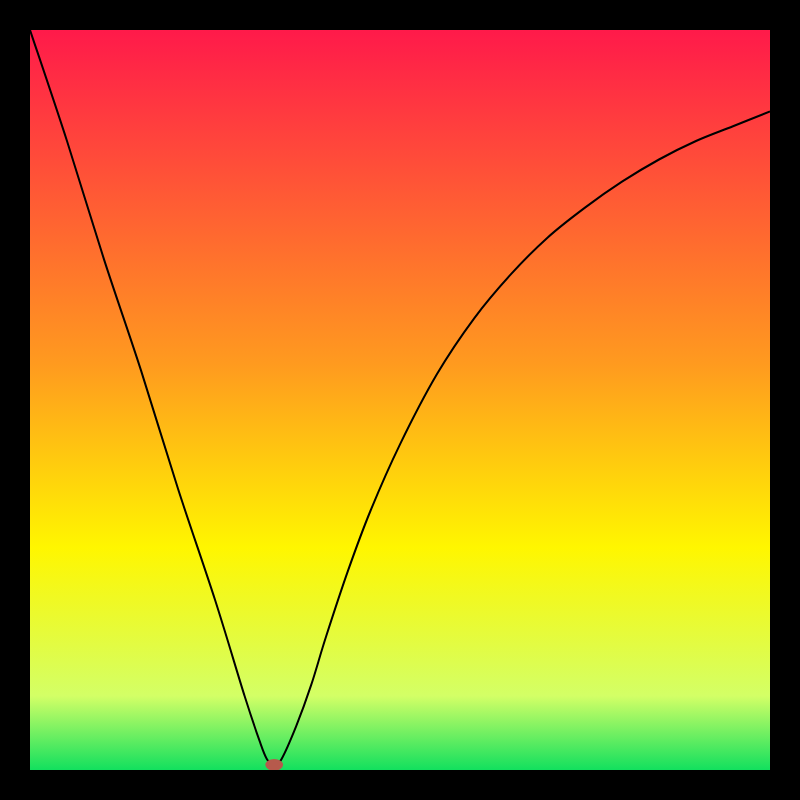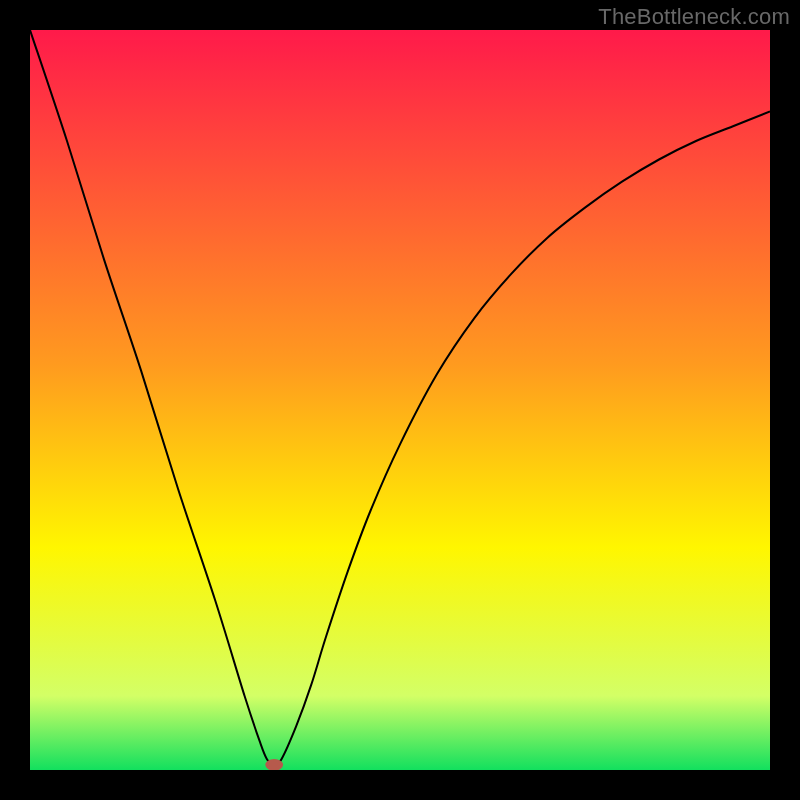--- a/index.html
+++ b/index.html
@@ -37,21 +37,20 @@
     height: 740px;
   }
   .plot svg {
     display: block;
   }
 </style>
 </head>
 <body>
 
 <div class="frame">
-  <div class="watermark">TheBottleneck.com</div>
   <div class="plot">
     <svg id="chart-svg" width="740" height="740" viewBox="0 0 740 740">
       <defs>
         <linearGradient id="bg-grad" x1="0" y1="0" x2="0" y2="1">
             <stop offset="0%" stop-color="#ff1a4a"></stop>
             <stop offset="45%" stop-color="#ff9a1f"></stop>
             <stop offset="70%" stop-color="#fff600"></stop>
             <stop offset="90%" stop-color="#d3ff66"></stop>
             <stop offset="100%" stop-color="#12e05e"></stop>
           </linearGradient>

